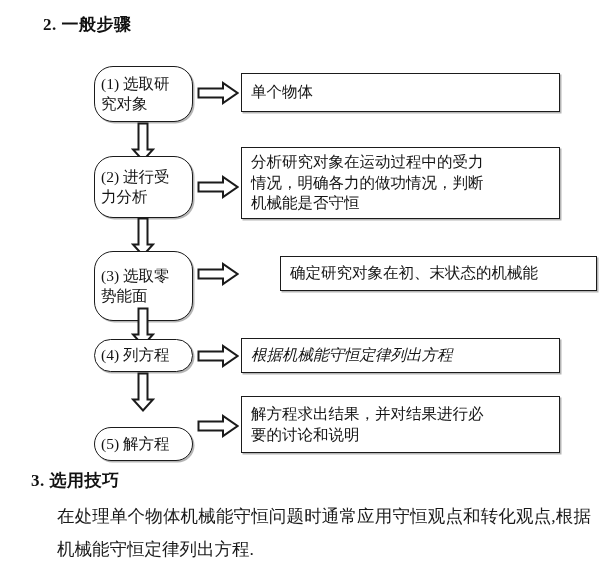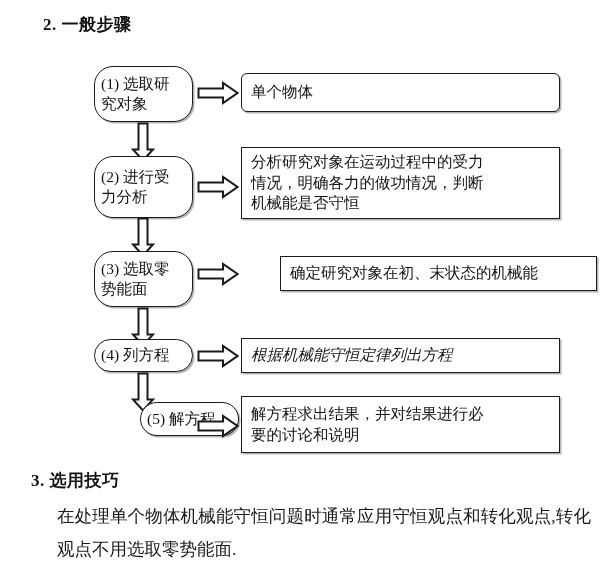--- a/index.html
+++ b/index.html
@@ -67,27 +67,27 @@
   }
   .desc-box .box-text {
     padding-left: 9px;
     padding-right: 6px;
   }
 
   
   .step-box { left: 94px; width: 99px; border-radius: 19px; }
   #step-1 { top: 66px;  height: 56px; }
   #step-2 { top: 156px; height: 62px; }
-  #step-3 { top: 251px; height: 56px; }
+  #step-3 { top: 251px; height: 70px; }
   #step-4 { top: 339px; height: 33px; }
-  #step-5 { top: 402px; height: 34px; margin-left: 46px; }
+  #step-5 { top: 427px; height: 34px; }
 
   
   .desc-box { left: 241px; }
-  #desc-1 { top: 73px;  width: 319px; height: 39px; border-radius: 6px; }
+  #desc-1 { top: 73px;  width: 319px; height: 39px; }
   #desc-2 { top: 147px; width: 319px; height: 72px; }
   #desc-3 { top: 256px; width: 317px; height: 35px; margin-left: 39px; }
   #desc-4 { top: 338px; width: 319px; height: 35px; font-style: italic; }
   #desc-5 { top: 396px; width: 319px; height: 57px; }
 
   
   .arrow-right {
     position: absolute;
     width: 42px;
     height: 24px;
@@ -235,15 +235,15 @@
 
     <div class="box desc-box" id="desc-5">
       <span class="box-text">解方程求出结果，并对结果进行必
 要的讨论和说明</span>
     </div>
 
   </div>
 
   <div class="section-heading" id="heading-3">3. 选用技巧</div>
 
-  <div class="body-paragraph">在处理单个物体机械能守恒问题时通常应用守恒观点和转化观点,转化观点不用选取零势能面.</div>
+  <div class="body-paragraph">在处理单个物体机械能守恒问题时通常应用守恒观点和转化观点,根据机械能守恒定律列出方程.</div>
 
 </div>
 
 </body></html>

